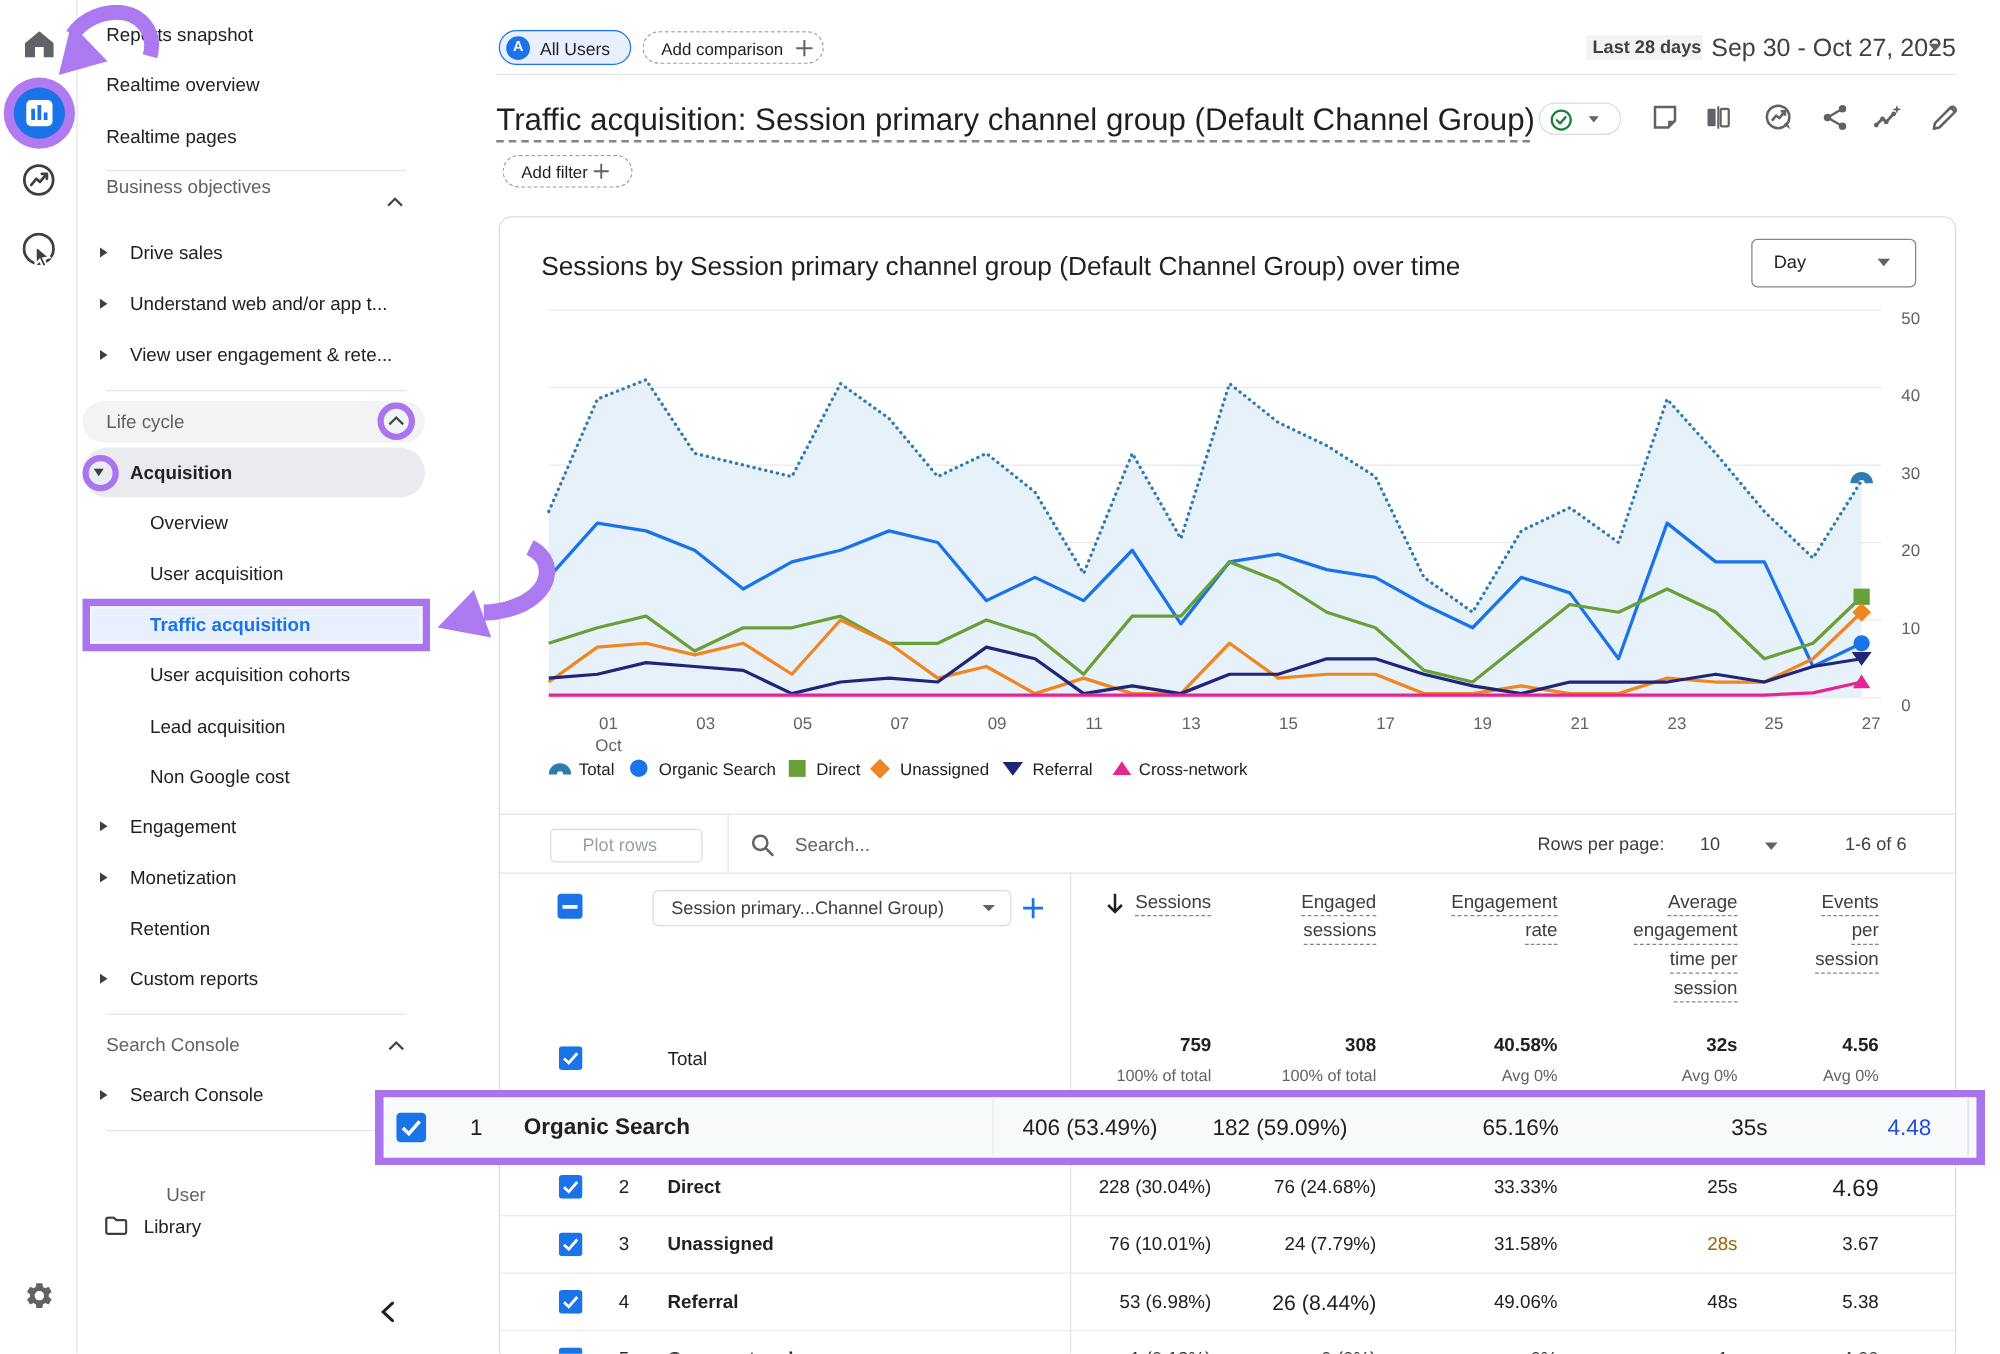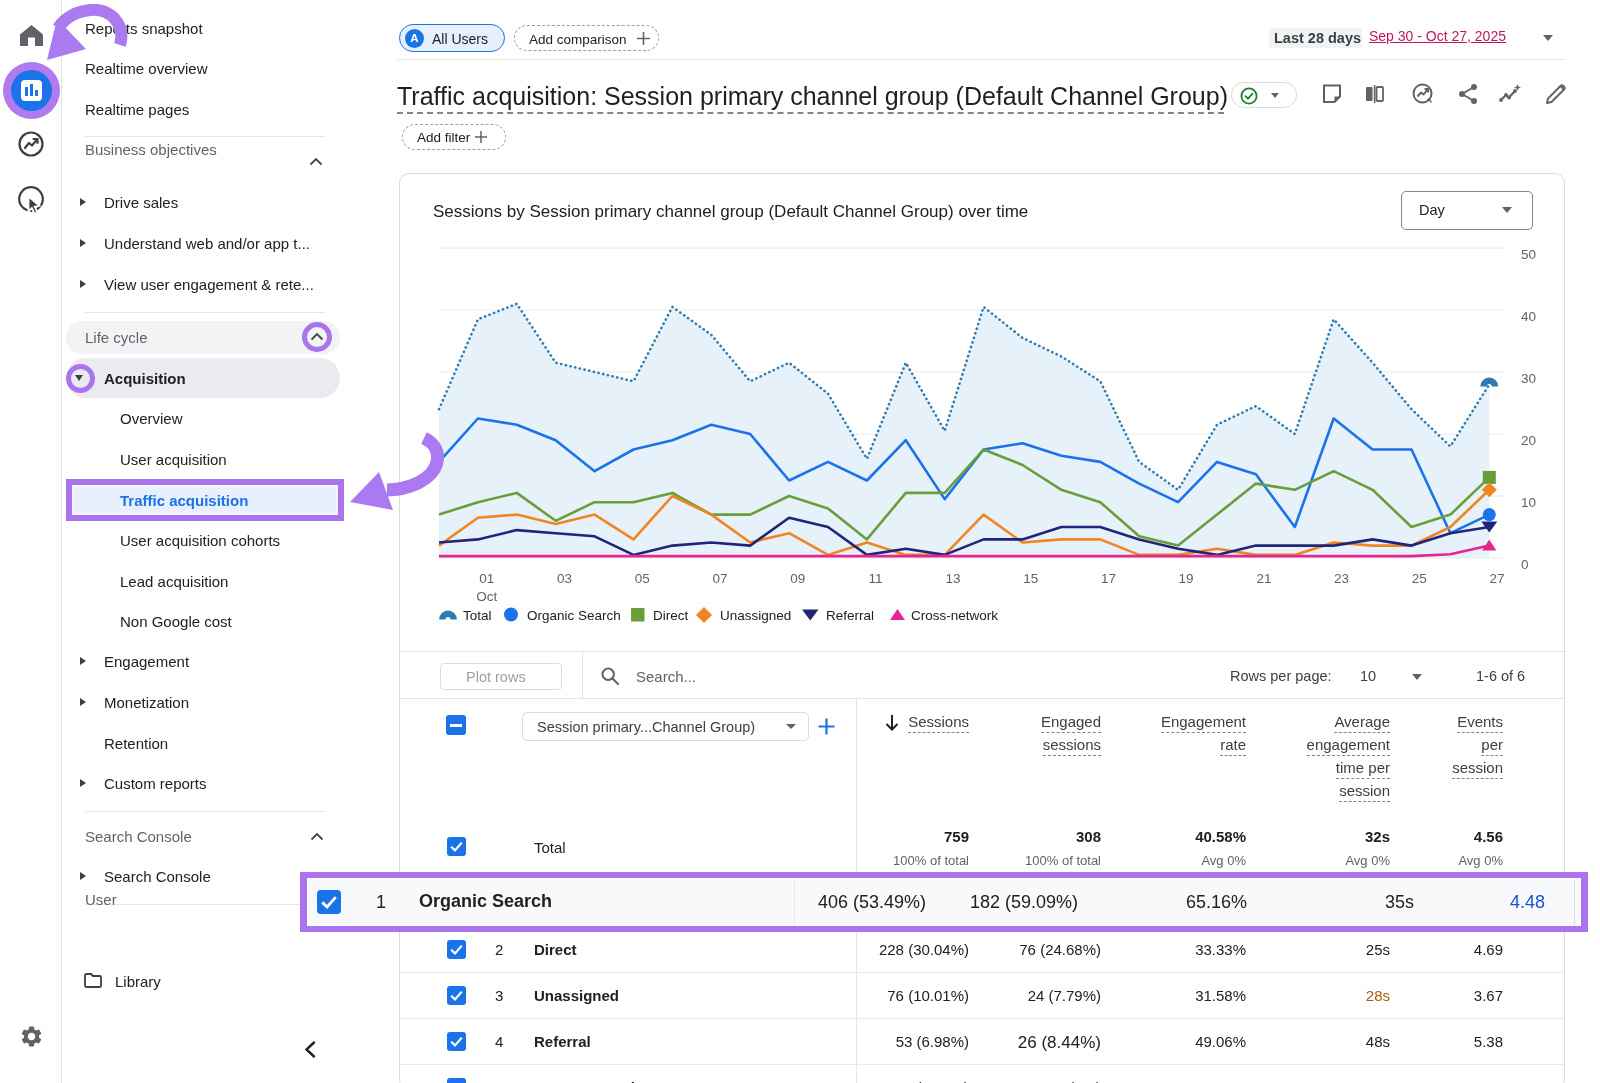--- a/index.html
+++ b/index.html
@@ -89,41 +89,41 @@
 <div class="tri" style="top:779px;"></div>
     <div class="nav2" style="top:775px;">Custom reports</div>
 <div class="sdiv" style="top:811px;"></div>
 <div class="navhdr" style="top:828px;">Search Console</div>
 <svg class="abs" style="left:310px;top:832px;" width="14" height="9" viewBox="0 0 14 9">
       <path d="M1.5 7.5 L7 2 L12.5 7.5" fill="none" stroke="#444746" stroke-width="1.8"></path>
     </svg>
 <div class="tri" style="top:872px;"></div>
     <div class="nav2" style="top:868px;">Search Console</div>
 <div class="sdiv" style="top:904px;"></div>
-<div class="navhdr" style="top:891px;">User</div>
+<div class="navhdr" style="top:948px;margin-left:48px;">User</div>
 
 <svg class="abs" style="left:84px;top:973px;" width="18" height="15" viewBox="0 0 18 15">
       <path d="M1 2.5 a1.5 1.5 0 0 1 1.5-1.5 h4.5 l2 2 h6.5 a1.5 1.5 0 0 1 1.5 1.5 v8 a1.5 1.5 0 0 1 -1.5 1.5 h-13 a1.5 1.5 0 0 1 -1.5-1.5 z" fill="none" stroke="#3c4043" stroke-width="1.8"></path>
     </svg>
 <div class="nav" style="left:115px;top:973px;">Library</div>
 <svg class="abs" style="left:303px;top:1041px;" width="14" height="17" viewBox="0 0 14 17">
       <path d="M11 1.5 L3.5 8.5 L11 15.5" fill="none" stroke="#202124" stroke-width="2.4" stroke-linecap="round"></path>
     </svg>
 
 <div class="abs" style="left:399px;top:24px;width:106px;height:28px;border:1.5px solid #1a73e8;border-radius:14px;background:#e8f0fe;"></div>
 <div class="abs" style="left:405px;top:28.5px;width:19px;height:19px;border-radius:50%;background:#1a73e8;color:#fff;font-size:11.5px;font-weight:700;text-align:center;line-height:19px;">A</div>
 <div class="abs" style="left:432px;top:31px;font-size:14px;color:#202124;font-weight:500;">All Users</div>
 <div class="abs" style="left:514px;top:25px;width:145px;height:26px;border:1.5px dashed #9aa0a6;border-radius:13px;"></div>
 <div class="abs" style="left:529px;top:31.5px;font-size:13.5px;color:#202124;font-weight:500;">Add comparison</div>
 <svg class="abs" style="left:636px;top:31px;" width="15" height="15" viewBox="0 0 15 15">
       <path d="M7.5 1 V14 M1 7.5 H14" stroke="#5f6368" stroke-width="1.6"></path>
     </svg>
 <div class="abs" style="left:1269px;top:28px;width:93px;height:20px;background:#f1f3f4;"></div>
 <div class="abs" style="left:1274px;top:30px;font-size:14.5px;font-weight:700;color:#3c4043;">Last 28 days</div>
-<div class="abs" style="left:1369px;top:28px;font-size:14px;color:#be185d;text-decoration:underline;">Sep 30 - Oct 27, 2025</div>
+<div class="abs" style="left:1369px;top:28px;font-size:20px;color:#404040;">Sep 30 - Oct 27, 2025</div>
 <div class="abs" style="left:1543px;top:35px;width:0;height:0;border-top:6px solid #5f6368;border-left:5px solid transparent;border-right:5px solid transparent;"></div>
 <div class="abs" style="left:397px;top:59px;width:1168px;border-top:1px solid #e3e5e8;"></div>
 <div class="abs" style="left:397px;top:82px;font-size:25px;color:#1f1f1f;">Traffic acquisition: Session primary channel group (Default Channel Group)</div>
 <div class="abs" style="left:397px;top:112px;width:827px;border-top:2px dashed #80868b;"></div>
 
 <div class="abs" style="left:1231px;top:82px;width:66px;height:26px;border:1px solid #dadce0;border-radius:13px;background:#fff;"></div>
 <svg class="abs" style="left:1240px;top:86.5px;" width="18" height="18" viewBox="0 0 18 18">
       <circle cx="9" cy="9" r="7.6" fill="none" stroke="#188038" stroke-width="1.8"></circle>
       <path d="M5.5 9.2 L8 11.7 L12.5 6.7" fill="none" stroke="#188038" stroke-width="1.8" stroke-linecap="round" stroke-linejoin="round"></path>
     </svg>
@@ -163,21 +163,21 @@
       <path d="M16.5 4 l3.5 3.5" stroke="#5f6368" stroke-width="2"></path>
     </svg>
 
 <div class="abs" style="left:402px;top:124px;width:104px;height:26px;border:1.5px dashed #9aa0a6;border-radius:13px;"></div>
 <div class="abs" style="left:417px;top:130px;font-size:13.5px;color:#202124;font-weight:500;">Add filter</div>
 <svg class="abs" style="left:474px;top:130px;" width="14" height="14" viewBox="0 0 14 14">
       <path d="M7 1 V13 M1 7 H13" stroke="#5f6368" stroke-width="1.5"></path>
     </svg>
 
 <div class="abs" style="left:399px;top:173px;width:1166px;height:917px;border:1px solid #dadce0;border-radius:10px;background:#fff;"></div>
-<div class="abs" style="left:433px;top:202px;font-size:17px;color:#202124;">Sessions by Session primary channel group (Default Channel Group) over time</div>
+<div class="abs" style="left:433px;top:202px;font-size:21px;color:#202124;">Sessions by Session primary channel group (Default Channel Group) over time</div>
 <div class="abs" style="left:1401px;top:191px;width:132px;height:39px;border:1px solid #80868b;border-radius:5px;background:#fff;"></div>
 <div class="abs" style="left:1419px;top:202px;font-size:14.5px;color:#202124;">Day</div>
 <div class="abs" style="left:1502px;top:207px;width:0;height:0;border-top:6px solid #5f6368;border-left:5px solid transparent;border-right:5px solid transparent;"></div>
 
 <svg class="abs" style="left:399px;top:173px;" width="1166" height="470" viewBox="0 0 1166 470">
   <g stroke="#e8eaed" stroke-width="1">
     <line x1="40" y1="75" x2="1106" y2="75"></line>
     <line x1="40" y1="137" x2="1106" y2="137"></line>
     <line x1="40" y1="199" x2="1106" y2="199"></line>
     <line x1="40" y1="261" x2="1106" y2="261"></line>
@@ -291,21 +291,21 @@
 <div class="abs cb" style="left:447px;top:940px;"><svg width="19" height="19" viewBox="0 0 19 19">
         <rect width="19" height="19" rx="3" fill="#1a73e8"></rect>
         <path d="M4.2 9.8 L8 13.4 L14.8 5.6" fill="none" stroke="#fff" stroke-width="2.2"></path>
       </svg></div>
 <div class="abs" style="left:495px;top:941px;font-size:15px;color:#202124;">2</div>
 <div class="abs" style="left:534px;top:941px;font-size:15px;color:#202124;font-weight:700;">Direct</div>
 <div class="abs num" style="right:631px;top:941px;font-size:15px;color:#202124;">228 (30.04%)</div>
 <div class="abs num" style="right:499px;top:941px;font-size:15px;color:#202124;">76 (24.68%)</div>
 <div class="abs num" style="right:354px;top:941px;font-size:15px;color:#202124;">33.33%</div>
 <div class="abs num" style="right:210px;top:941px;font-size:15px;color:#202124;">25s</div>
-<div class="abs num" style="right:97px;top:941px;font-size:15px;color:#202124;">4.69</div>
+<div class="abs num" style="right:97px;top:941px;font-size:19px;color:#202124;">4.69</div>
 <div class="abs cb" style="left:447px;top:986px;"><svg width="19" height="19" viewBox="0 0 19 19">
         <rect width="19" height="19" rx="3" fill="#1a73e8"></rect>
         <path d="M4.2 9.8 L8 13.4 L14.8 5.6" fill="none" stroke="#fff" stroke-width="2.2"></path>
       </svg></div>
 <div class="abs" style="left:495px;top:987px;font-size:15px;color:#202124;">3</div>
 <div class="abs" style="left:534px;top:987px;font-size:15px;color:#202124;font-weight:700;">Unassigned</div>
 <div class="abs num" style="right:631px;top:987px;font-size:15px;color:#202124;">76 (10.01%)</div>
 <div class="abs num" style="right:499px;top:987px;font-size:15px;color:#202124;">24 (7.79%)</div>
 <div class="abs num" style="right:354px;top:987px;font-size:15px;color:#202124;">31.58%</div>
 <div class="abs num" style="right:210px;top:987px;font-size:15px;color:#a16207;">28s</div>

